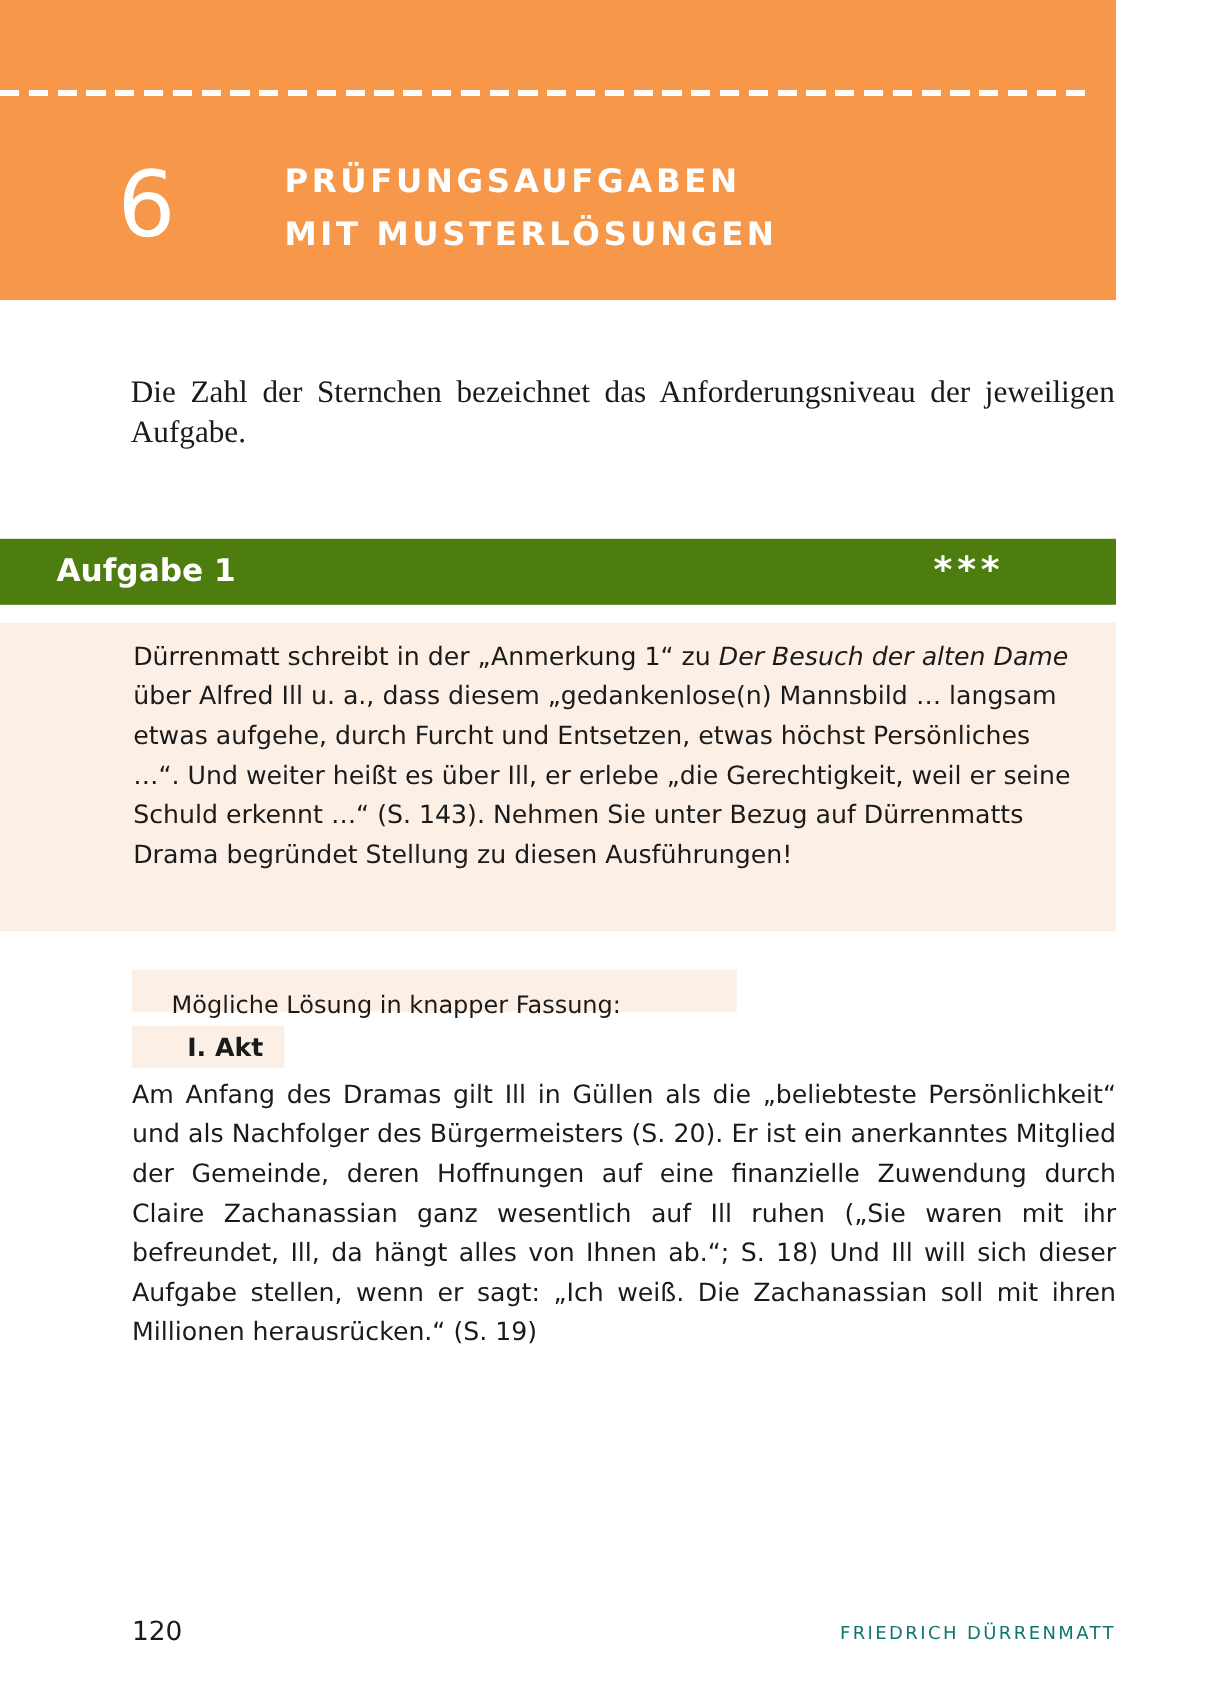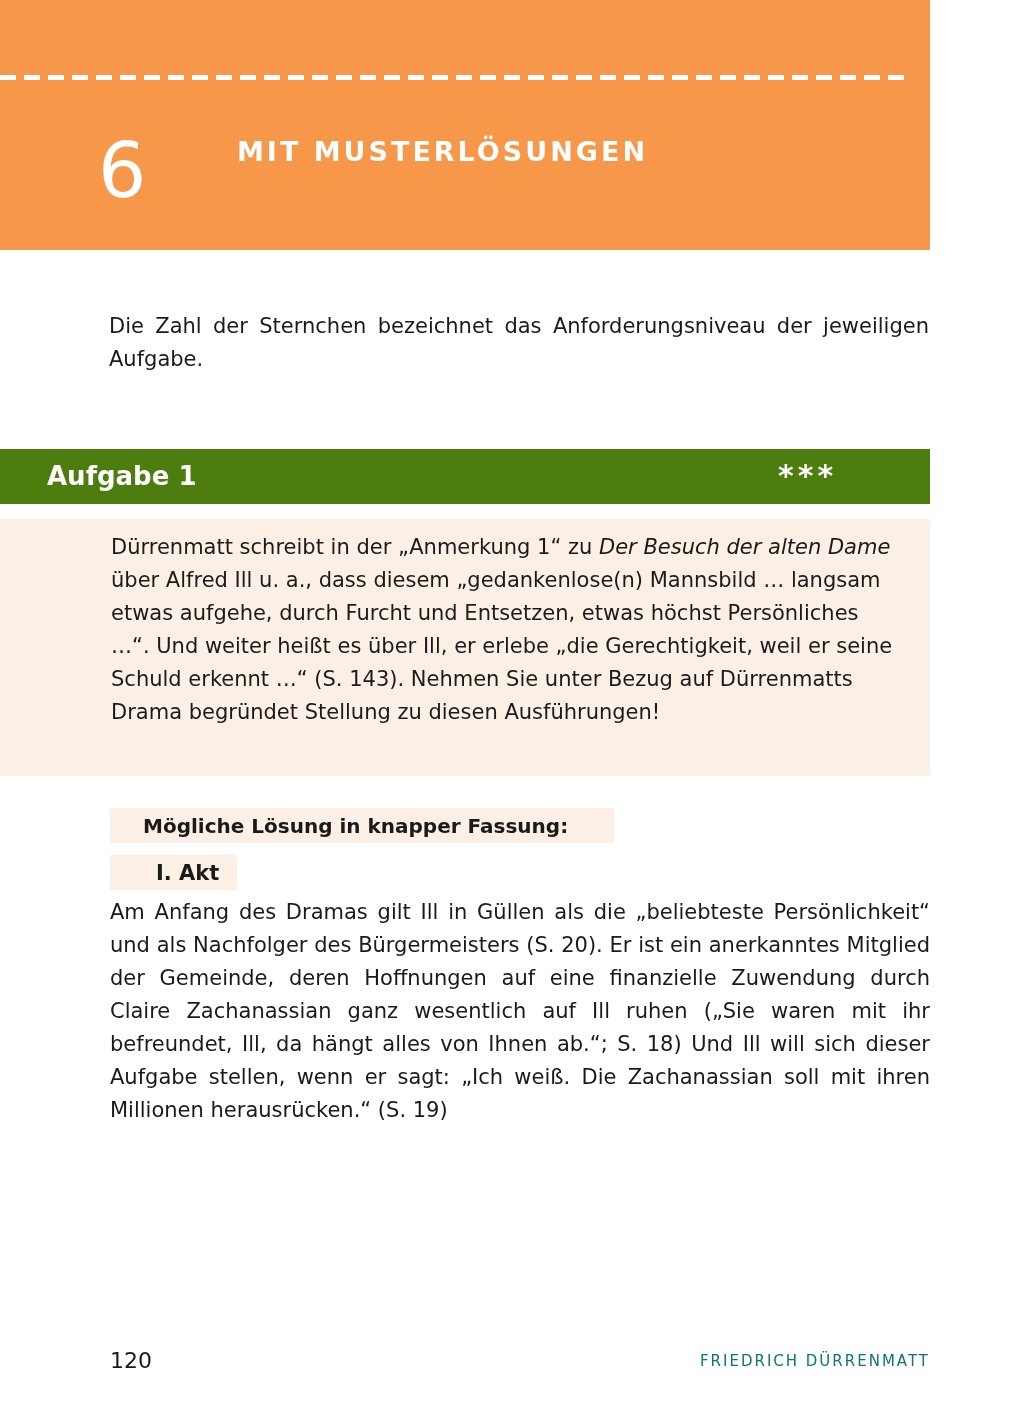--- a/index.html
+++ b/index.html
@@ -41,23 +41,24 @@
       letter-spacing: 3px;
       line-height: 44px;
     }
     .chapter-title span { display: block; }
 
     
     .intro {
       position: absolute;
       left: 109px; top: 310px;
       width: 820px;
-      font-size: 21px;
+      font-size: 26px;
       line-height: 33px;
       text-align: justify;
+      font-family: Liberation Serif, serif;
     }
 
     
     .task-bar {
       position: absolute;
       left: 0; top: 449px;
       width: 930px; height: 55px;
       background: #4d7c0f;
     }
     .task-title {
@@ -96,23 +97,23 @@
 
     
     .solution-label {
       position: absolute;
       left: 110px; top: 808px;
       width: 504px; height: 35px;
       background: #fcf0e6;
     }
     .solution-label span {
       position: absolute;
-      left: 33px; top: 4px;
+      left: 33px; top: 15px;
       font-size: 20px;
-      font-weight: bold;
+      font-weight: normal;
       line-height: 28px;
       color: #1a1a1a;
     }
     .act-label {
       position: absolute;
       left: 110px; top: 855px;
       width: 127px; height: 35px;
       background: #fcf0e6;
     }
     .act-label span {
@@ -151,20 +152,21 @@
       color: #0f766e;
     }
   </style>
 </head>
 <body>
 
 <div class="chapter-header">
   <div class="chapter-dashes"></div>
   <div class="chapter-number">6</div>
   <div class="chapter-title">
+    <span>PRÜFUNGSAUFGABEN</span>
     <span>MIT MUSTERLÖSUNGEN</span>
   </div>
 </div>
 
 <p class="intro">Die Zahl der Sternchen bezeichnet das Anforderungsniveau der jeweiligen Aufgabe.</p>
 
 <div class="task-bar">
   <div class="task-title">Aufgabe 1</div>
   <div class="task-stars">***</div>
 </div>

